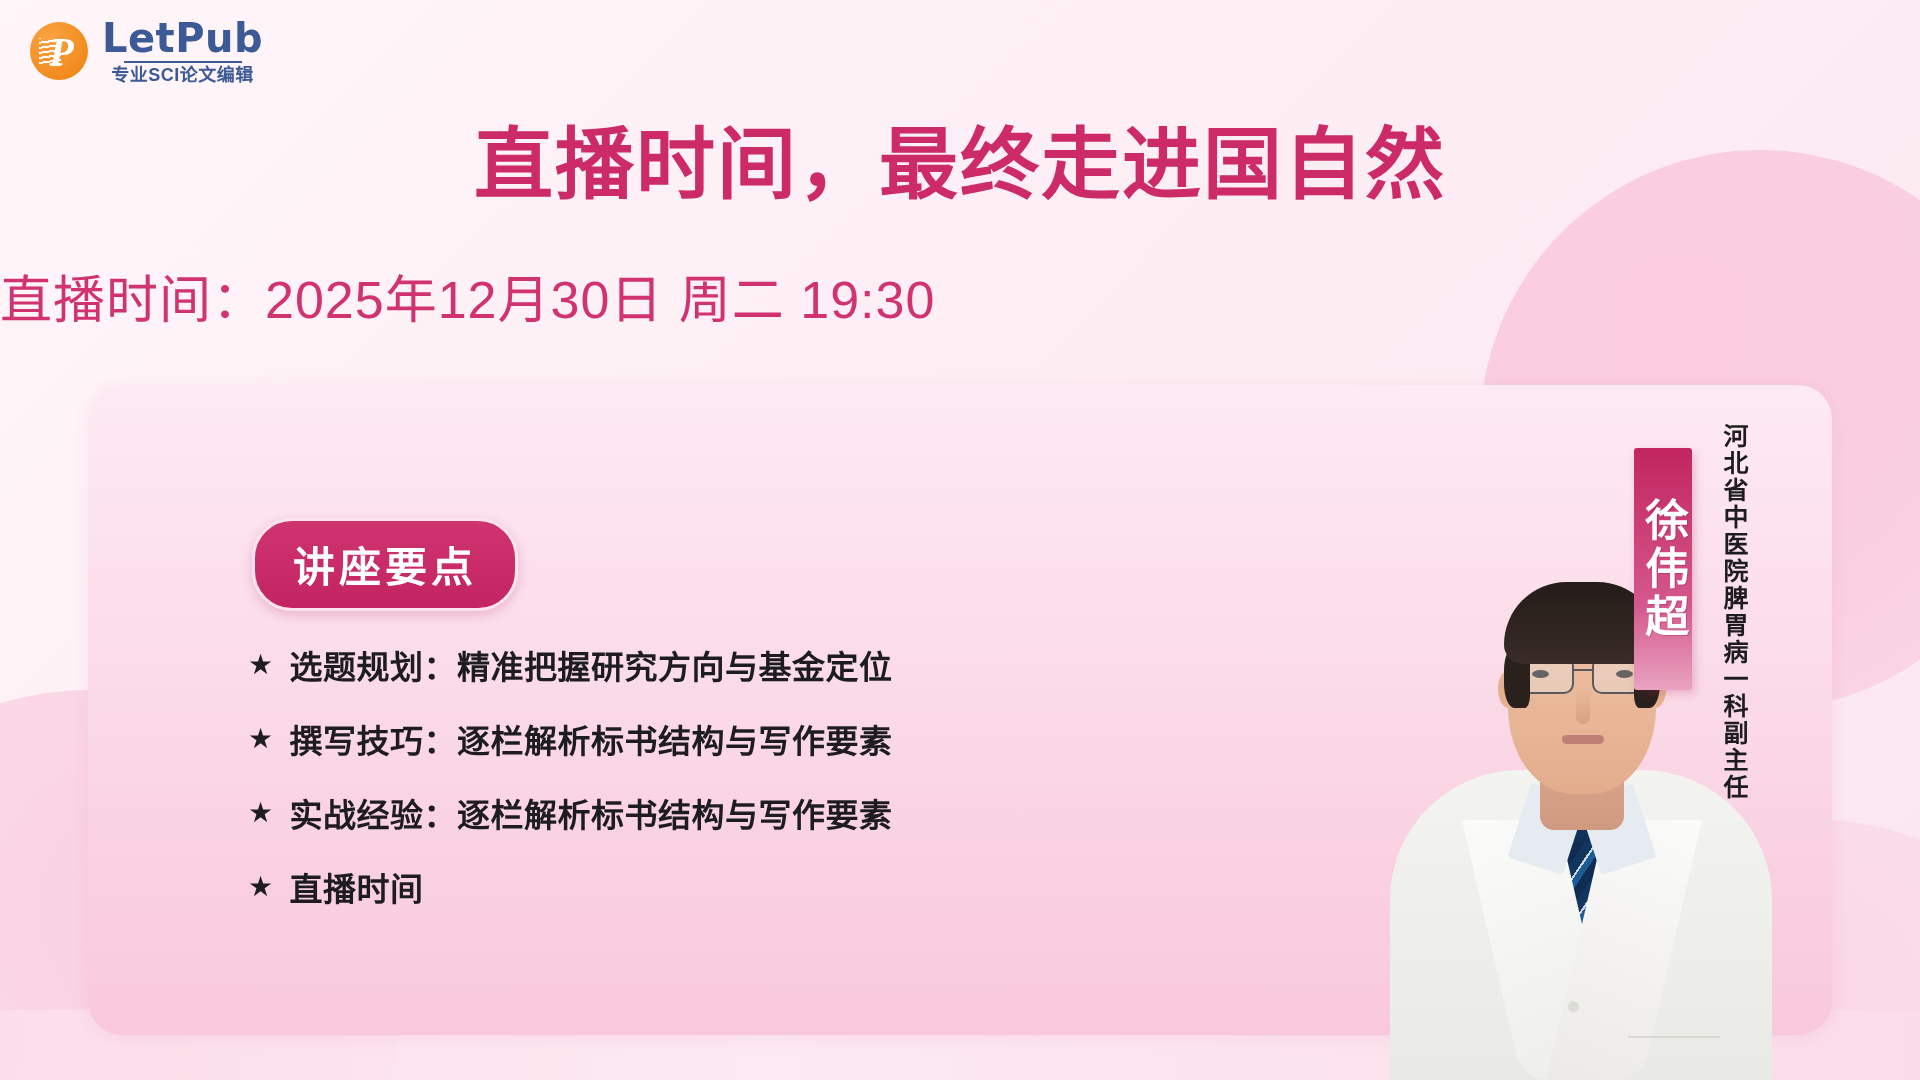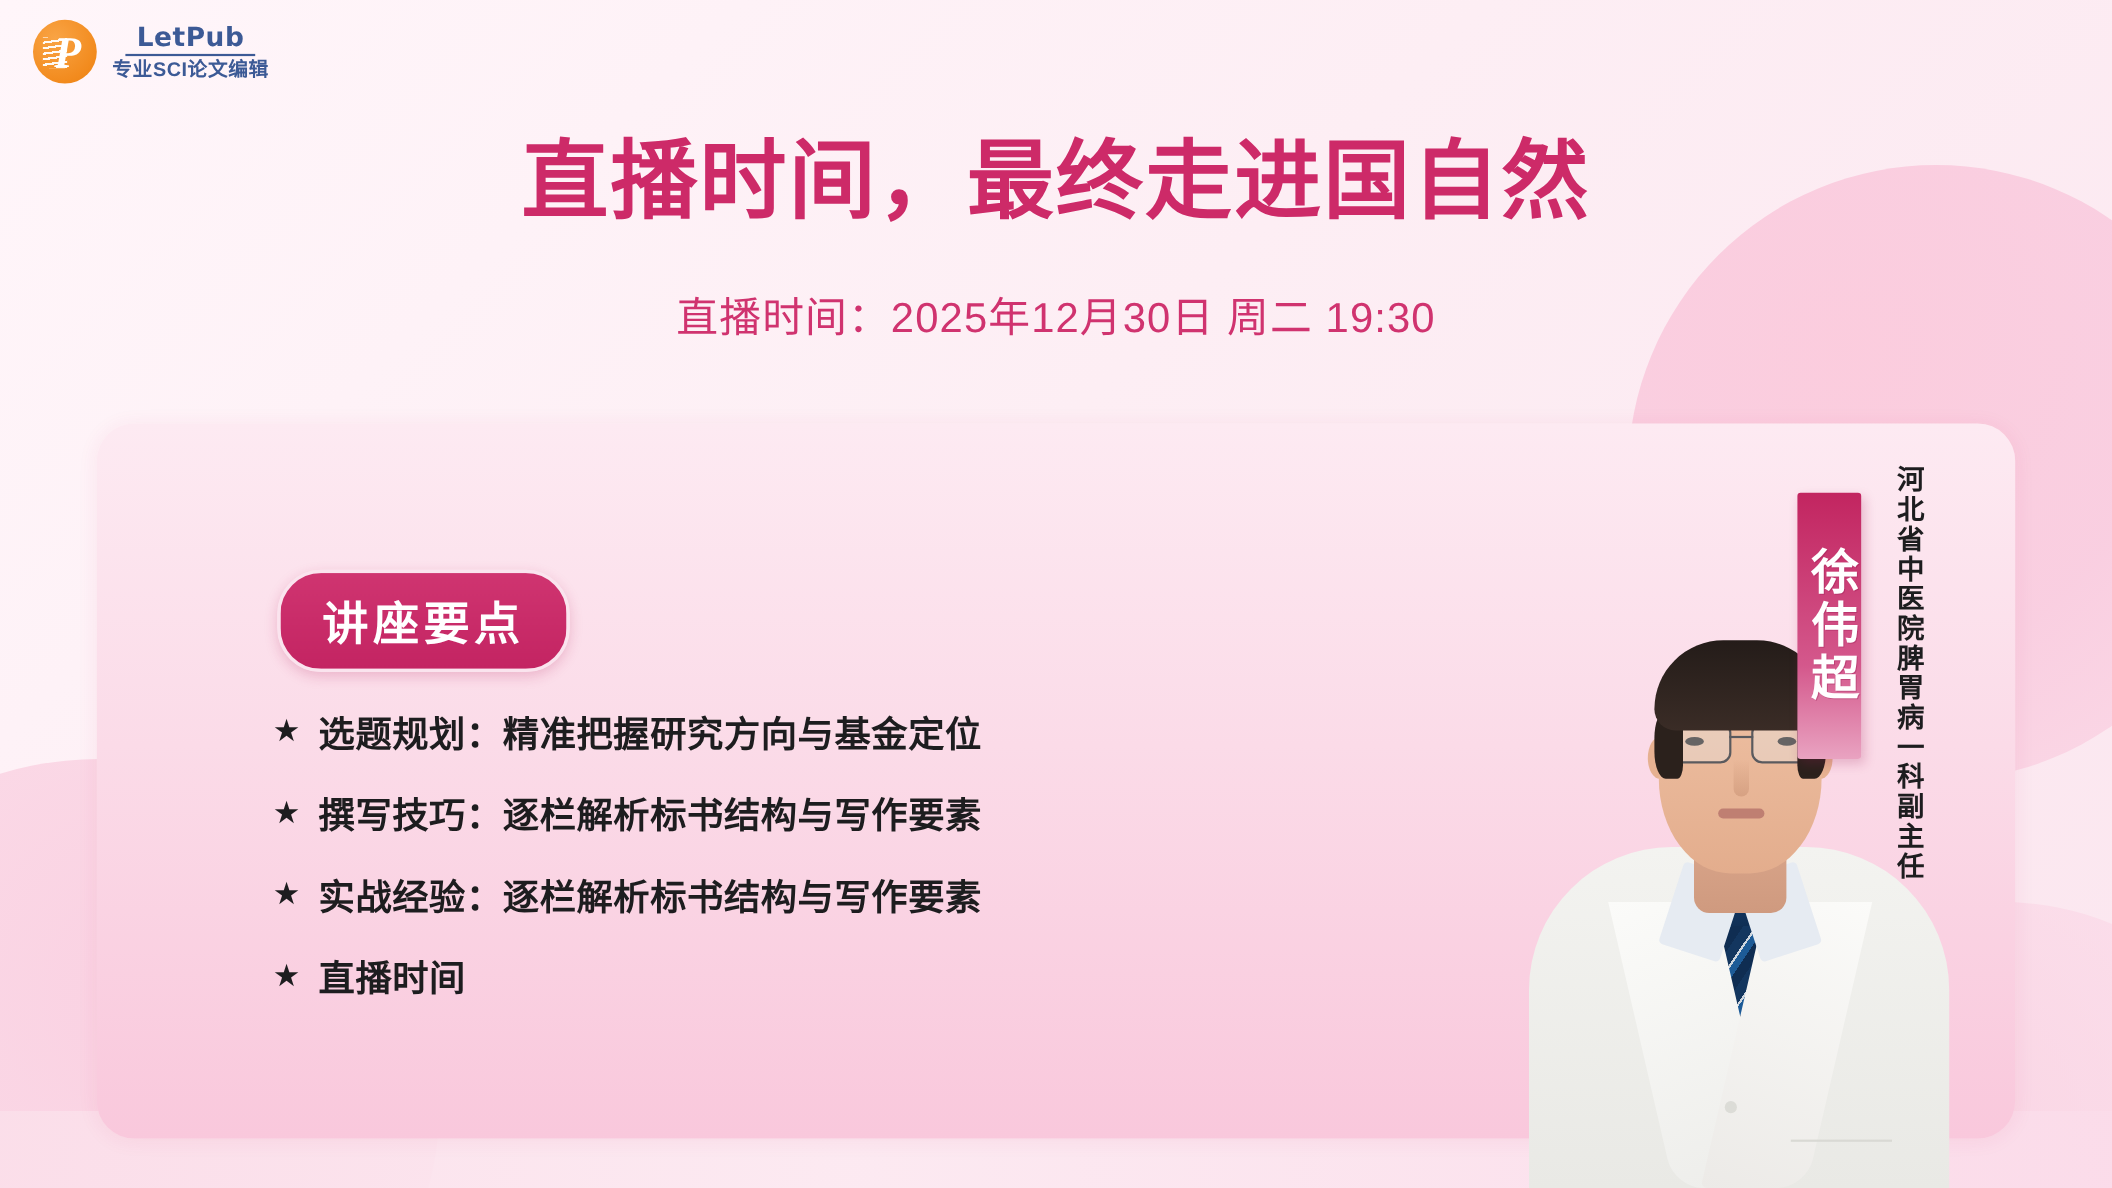--- a/index.html
+++ b/index.html
@@ -51,36 +51,36 @@
     letter-spacing:-1px;padding-left:4px;box-sizing:border-box;
   }
   #logo-mark .streaks{
     position:absolute;left:9px;top:16px;width:22px;height:28px;
     background:repeating-linear-gradient(
       -8deg,#ffffff 0px,#ffffff 2px,transparent 2px,transparent 5px);
     opacity:.95;
   }
   #logo-text{display:flex;flex-direction:column;align-items:center;line-height:1;}
   #logo-wordmark{
-    color:#3c5a96;font-size:24px;font-weight:700;letter-spacing:.5px;
+    color:#3c5a96;font-size:40px;font-weight:700;letter-spacing:.5px;
     font-family:"DejaVu Sans","Liberation Sans",sans-serif;
   }
   #logo-rule{width:118px;height:2px;background:#3c5a96;margin:3px 0 3px;}
   #logo-tagline{color:#3c5a96;font-size:18px;font-weight:600;letter-spacing:.5px;}
 
   
   #headline{
     position:absolute;left:0;top:100px;width:1920px;text-align:center;
     color:#cd2a68;font-size:79px;font-weight:700;letter-spacing:2px;
     font-family:"DejaVu Sans","Liberation Sans",sans-serif;
     white-space:nowrap;
   }
   #broadcast-time{
-    position:absolute;left:0;top:258px;width:1920px;text-align:center;
-    color:#d0336f;font-size:38px;font-weight:500;letter-spacing:1px;
+    position:absolute;left:0;top:258px;width:1920px;text-align:left;
+    color:#d0336f;font-size:52px;font-weight:500;letter-spacing:1px;
     white-space:nowrap;
   }
 
   
   #content-panel{
     position:absolute;left:88px;top:385px;width:1744px;height:650px;
     border-radius:34px;
     background:linear-gradient(180deg,#fdeaf2 0%,#fbdbe8 45%,#f9c8dc 100%);
     box-shadow:0 2px 18px rgba(205,42,104,.07);
     overflow:hidden;

